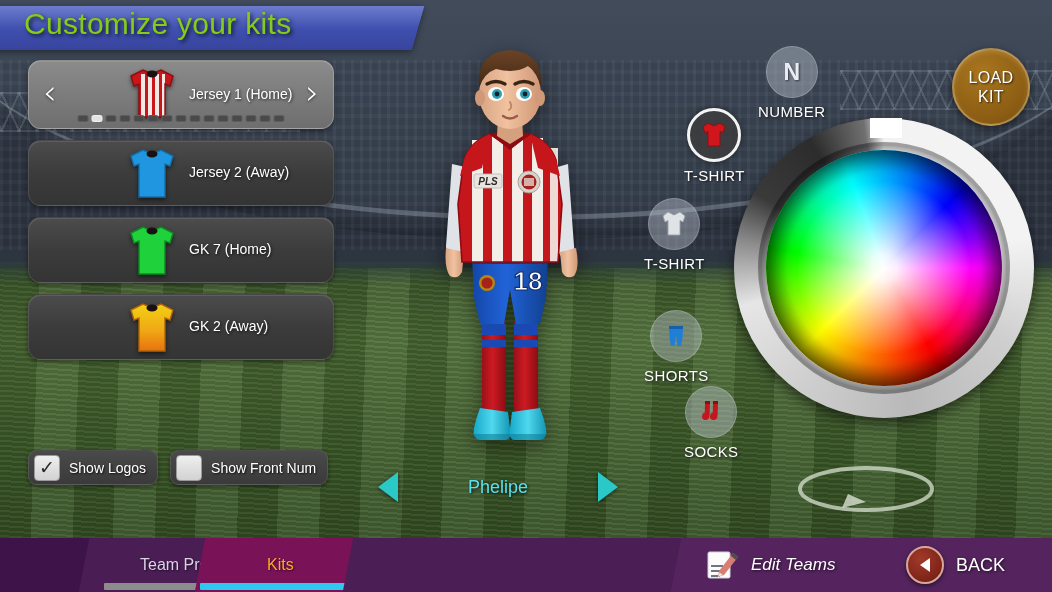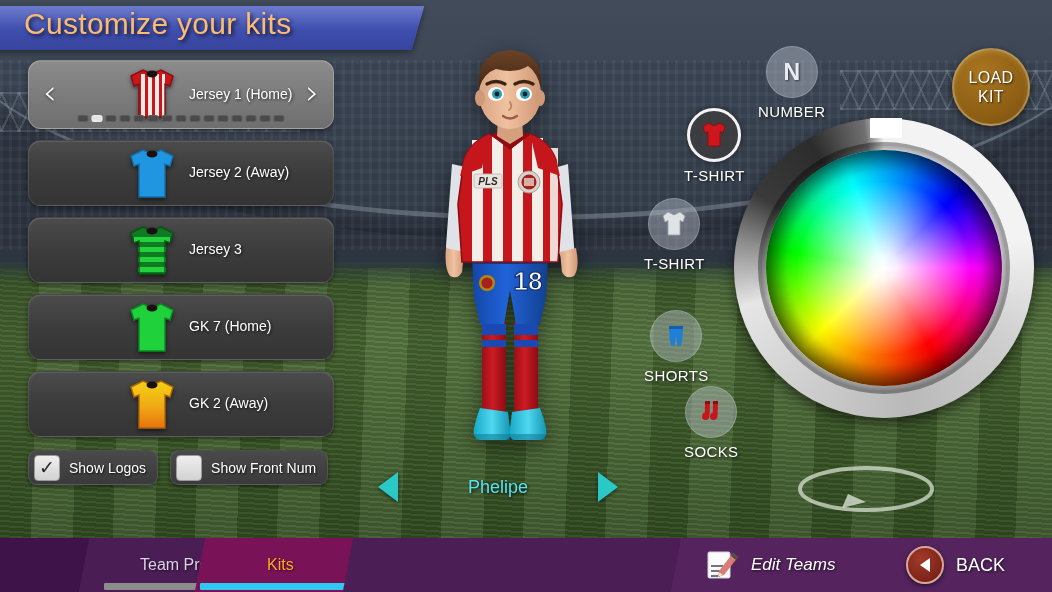--- a/index.html
+++ b/index.html
@@ -68,21 +68,21 @@
     background: linear-gradient(#5566c4, #3f4fae 55%, #38459e);
     transform: skewX(-16deg);
     box-shadow: 0 2px 7px rgba(0,0,0,.45);
   }
   .title-banner-glint {
     position: absolute; left: 0; top: 0; width: 100%; height: 50%;
     background: linear-gradient(rgba(255,255,255,.14), rgba(255,255,255,0));
   }
   .title-text {
     position: absolute; left: 24px; top: 7px;
-    font-size: 30px; color: #fdba74; letter-spacing: .3px;
+    font-size: 30px; color: #84cc16; letter-spacing: .3px;
     text-shadow: 2px 2px 4px rgba(0,0,0,.75);
     z-index: 5;
   }
 
   
   .kit-list { position: absolute; left: 28px; top: 60px; width: 306px; }
   .kit-item {
     position: relative;
     height: 66px; margin-bottom: 11px;
     border-radius: 13px;
@@ -351,36 +351,20 @@
       <div class="kit-jersey">
         <svg viewBox="0 0 62 54">
           <path d="M10 9 L22 3 L31 7 L40 3 L52 9 L49 19 L44 17 L44 50 L18 50 L18 17 L13 19 Z" fill="#2196e0"></path>
           <path d="M10 9 L22 3 L31 7 L40 3 L52 9 L49 19 L44 17 L44 50 L18 50 L18 17 L13 19 Z" fill="none" stroke="#136ea8" stroke-width="1.4"></path>
           <ellipse cx="31" cy="7" rx="5.5" ry="3.4" fill="#1a1010"></ellipse>
         </svg>
       </div>
       <div class="kit-label">Jersey 2  (Away)</div>
     </div>
 
-    <div class="kit-item">
-      <div class="kit-jersey">
-        <svg viewBox="0 0 62 54">
-          <path d="M10 9 L22 3 L31 7 L40 3 L52 9 L49 19 L44 17 L44 50 L18 50 L18 17 L13 19 Z" fill="#0f7a22"></path>
-          <g>
-            <rect x="13" y="13" width="36" height="5" fill="#22d13c"></rect>
-            <rect x="17" y="23" width="28" height="5" fill="#22d13c"></rect>
-            <rect x="17" y="33" width="28" height="5" fill="#22d13c"></rect>
-            <rect x="17" y="43" width="28" height="5" fill="#22d13c"></rect>
-          </g>
-          <path d="M10 9 L22 3 L31 7 L40 3 L52 9 L49 19 L44 17 L44 50 L18 50 L18 17 L13 19 Z" fill="none" stroke="#0a5417" stroke-width="1.4"></path>
-          <ellipse cx="31" cy="7" rx="5.5" ry="3.4" fill="#1a1010"></ellipse>
-        </svg>
-      </div>
-      <div class="kit-label">Jersey 3</div>
-    </div>
 
     <div class="kit-item">
       <div class="kit-jersey">
         <svg viewBox="0 0 62 54">
           <path d="M10 9 L22 3 L31 7 L40 3 L52 9 L49 19 L44 17 L44 50 L18 50 L18 17 L13 19 Z" fill="#1fd13a"></path>
           <path d="M10 9 L22 3 L31 7 L40 3 L52 9 L49 19 L44 17 L44 50 L18 50 L18 17 L13 19 Z" fill="none" stroke="#0e8a22" stroke-width="1.4"></path>
           <ellipse cx="31" cy="7" rx="5.5" ry="3.4" fill="#1a1010"></ellipse>
         </svg>
       </div>
       <div class="kit-label">GK 7  (Home)</div>

